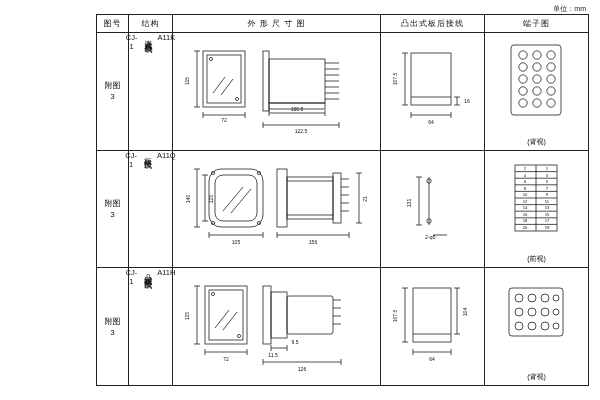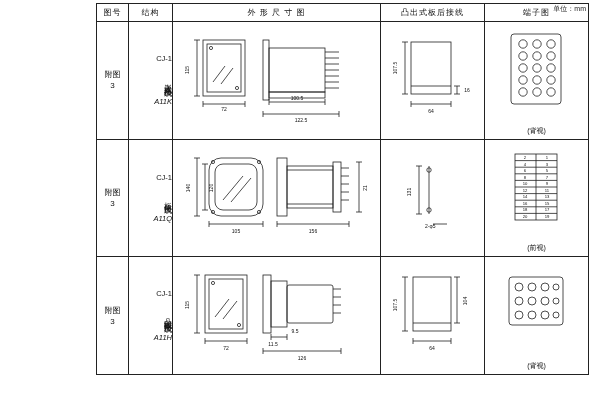--- a/index.html
+++ b/index.html
@@ -10,21 +10,21 @@
     overflow:hidden;
   }
   .page{position:relative;width:600px;height:400px;}
 
   .unit{
     position:absolute;right:14px;top:4px;
     font-size:7px;color:#222;
   }
 
   table.main{
-    position:absolute;left:96px;top:3px;
+    position:absolute;left:96px;top:14px;
     width:492px;height:372px;
     border-collapse:collapse;
     table-layout:fixed;
   }
   table.main td,table.main th{
     border:1px solid #222;
     padding:0;
     vertical-align:middle;
     text-align:center;
     font-weight:normal;
@@ -41,25 +41,25 @@
   .vert{
     font-size:8px;line-height:10px;
     writing-mode:vertical-rl;
     text-orientation:upright;
     display:inline-block;
     letter-spacing:1px;
   }
   .sn{font-size:8px;line-height:11px;}
 
   .struct{
-    display:flex;flex-direction:column;align-items:flex-end;justify-content:center;
-    height:100%;gap:14px;
+    display:flex;flex-direction:row;align-items:flex-start;justify-content:center;
+    height:100%;gap:5px;
   }
   .struct .top{font-size:7.5px;}
-  .struct .bot{font-size:7.5px;font-style:italic;}
+  .struct .bot{font-size:7.5px;}
 
   
   .draw{position:relative;width:100%;height:100%;}
   .draw svg{position:absolute;left:0;top:0;}
 
   .cap{
     position:absolute;bottom:3px;width:100%;text-align:center;
     font-size:7px;color:#111;
   }
   text{font-family:"Liberation Sans", sans-serif;}

